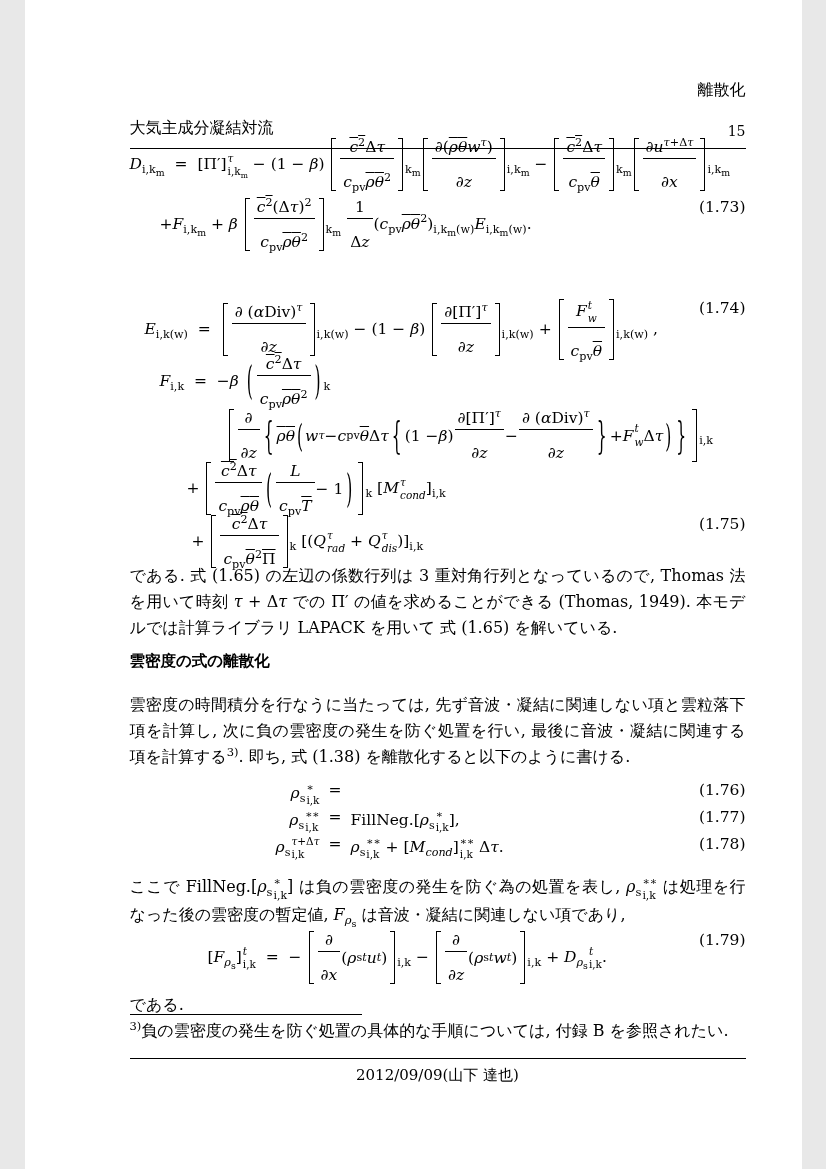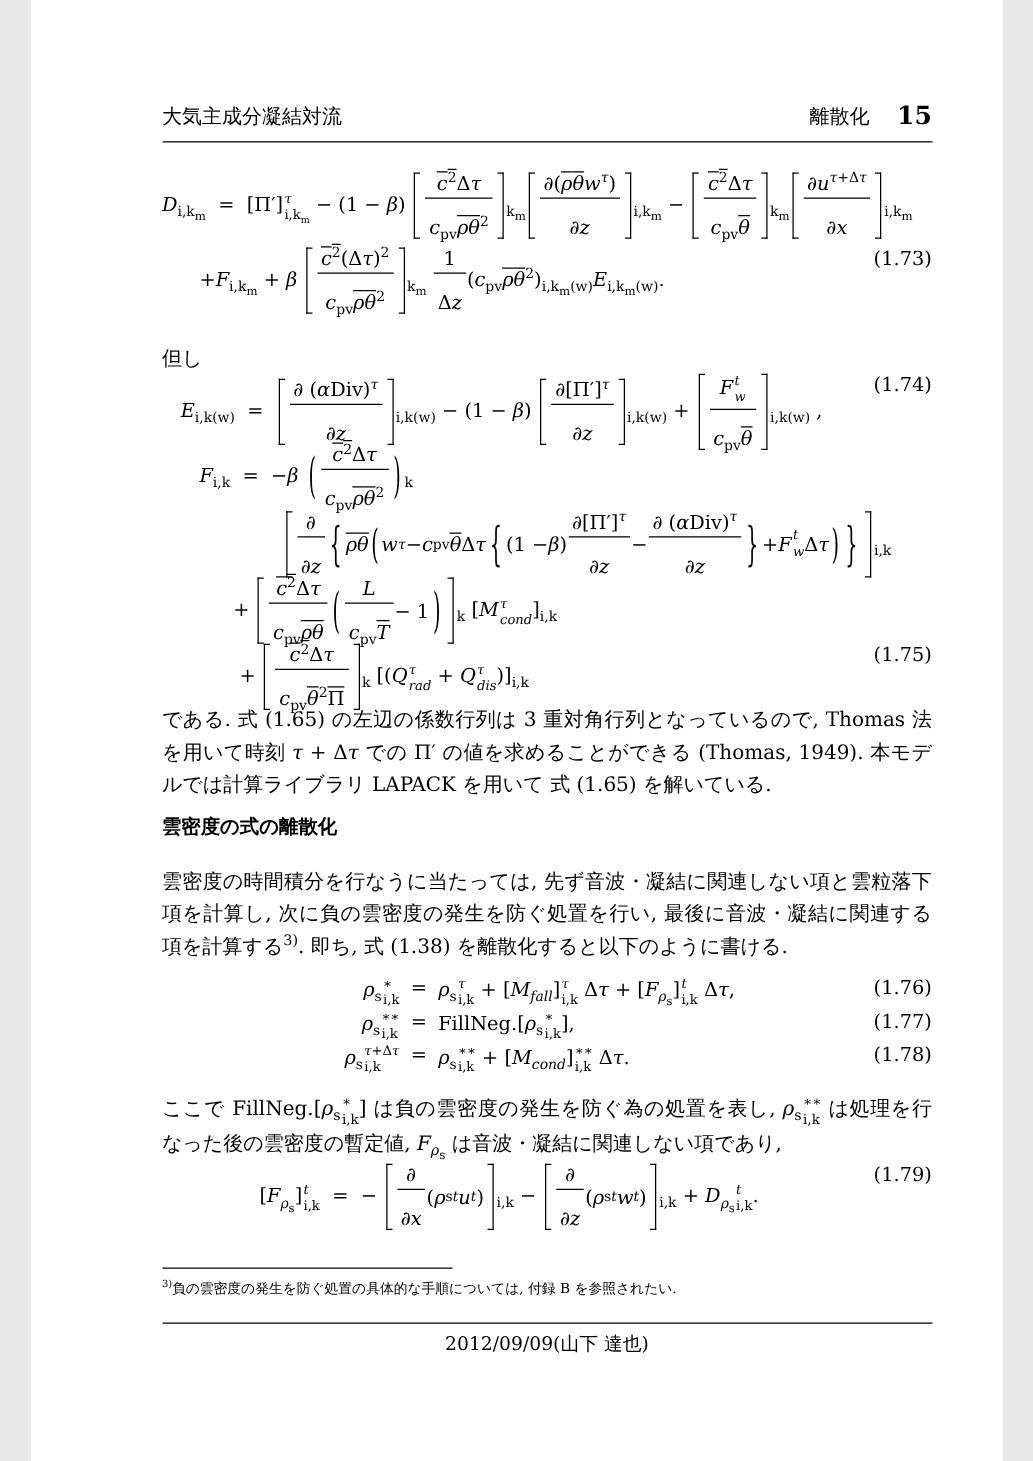--- a/index.html
+++ b/index.html
@@ -10,26 +10,26 @@
     overflow:hidden;
   }
   .blk { position:absolute; left:105px; width:616px; }
 
   
   .header {
     display:flex; justify-content:space-between; align-items:flex-end;
     font-family:"DejaVu Sans","Liberation Sans",sans-serif;
     font-size:16px; padding-bottom:9px; border-bottom:1.5px solid #000;
   }
-  .hright { display:flex; gap:22px; align-items:flex-end; }
-  .pagenum { font-family:"DejaVu Serif","Liberation Serif",serif; font-weight:bold; font-size:20px; }
+  .hright { display:flex; gap:22px; align-items:flex-end;flex-direction:column; }
+  .pagenum { font-family:"DejaVu Serif","Liberation Serif",serif; font-weight:normal; font-size:14px; }
 
   
   .para { font-size:16px; line-height:26px; text-align:justify; }
-  .small { font-size:11px; line-height:19px; }
+  .small { font-size:16px; line-height:19px; }
   .heading { font-family:"DejaVu Sans","Liberation Sans",sans-serif; font-weight:bold; font-size:15.5px; }
   .footer { font-size:15px; text-align:center; }
 
   
   .eqline { position:relative; display:flex; align-items:flex-start; font-size:15.5px; }
   .eqnum { position:absolute; right:0; font-style:normal; font-size:15.5px; }
   i { font-family:"DejaVu Serif","Liberation Serif",serif; }
   sub, sup { font-size:72%; line-height:0; }
   sub sub, sup sub { font-size:84%; }
   .f { display:inline-block; vertical-align:middle; text-align:center; padding:0 1px; }
@@ -100,21 +100,20 @@
             <span class="f">
               <span class="n"><span class="ov"><i>c</i><sup>2</sup></span>(Δ<i>τ</i>)<sup>2</sup></span>
               <span class="d"><i>c</i><sub>pv</sub><span class="ov"><i>ρ</i></span><span class="ov"><i>θ</i></span><sup>2</sup></span>
             </span>
             <span class="br"></span>
           </span><sub>k<sub>m</sub></sub> <span class="f"><span class="n">1</span><span class="d">Δ<i>z</i></span></span>(<i>c</i><sub>pv</sub><span class="ov"><i>ρ</i></span><span class="ov"><i>θ</i></span><sup>2</sup>)<sub>i,k<sub>m</sub>(w)</sub><i>E</i><sub>i,k<sub>m</sub>(w)</sub>.</span>
       <span class="eqnum">(1.73)</span>
     </div>
   </div>
 
-  <div class="blk para" style="top:274px">但し</div>
 
   <div class="blk" style="top:299px">
     <div class="eqline" style="min-height:54px; padding-left:15px">
       <span><i>E</i><sub>i,k(w)</sub>&nbsp;&nbsp;=&nbsp;&nbsp;<span class="bk">
             <span class="bl"></span>
             <span class="f">
               <span class="n">∂ (<i>α</i>Div)<sup><i>τ</i></sup></span>
               <span class="d">∂<i>z</i></span>
             </span>
             <span class="br"></span>
@@ -178,21 +177,20 @@
   <div class="blk para" style="top:563px">である. 式 (1.65) の左辺の係数行列は 3 重対角行列となっているので, Thomas 法を用いて時刻 <i>τ</i> + Δ<i>τ</i> での Π′ の値を求めることができる (Thomas, 1949). 本モデルでは計算ライブラリ LAPACK を用いて 式 (1.65) を解いている.</div>
 
   <div class="blk heading" style="top:651px">雲密度の式の離散化</div>
 
   <div class="blk para" style="top:692px">雲密度の時間積分を行なうに当たっては, 先ず音波・凝結に関連しない項と雲粒落下項を計算し, 次に負の雲密度の発生を防ぐ処置を行い, 最後に音波・凝結に関連する項を計算する<sup>3)</sup>. 即ち, 式 (1.38) を離散化すると以下のように書ける.</div>
 
   <div class="blk" style="top:781px">
     <div class="eqline" style="min-height:27px">
       <span class="lhs"><i>ρ</i><sub>s</sub><span class="su">∗<br>i,k</span></span>
         <span class="eqq">=</span>
-        <span><i>ρ</i><sub>s</sub><span class="su"><i>τ</i><br>i,k</span> + [<i>M</i><sub><i>fall</i></sub>]<span class="su"><i>τ</i><br>i,k</span> Δ<i>τ</i> + [<i>F</i><sub><i>ρ</i><sub>s</sub></sub>]<span class="su"><i>t</i><br>i,k</span> Δ<i>τ</i>,</span>
       <span class="eqnum">(1.76)</span>
     </div>
     <div class="eqline" style="min-height:27px">
       <span class="lhs"><i>ρ</i><sub>s</sub><span class="su">∗∗<br>i,k</span></span>
         <span class="eqq">=</span>
         <span>FillNeg.[<i>ρ</i><sub>s</sub><span class="su">∗<br>i,k</span>],</span>
       <span class="eqnum">(1.77)</span>
     </div>
     <div class="eqline" style="min-height:27px">
       <span class="lhs"><i>ρ</i><sub>s</sub><span class="su"><i>τ</i>+Δ<i>τ</i><br>i,k</span></span>
@@ -210,20 +208,21 @@
               <span class="n">∂</span>
               <span class="d">∂<i>x</i></span>
             </span>(<i>ρ</i><sub>s</sub><sup><i>t</i></sup><i>u</i><sup><i>t</i></sup>)<span class="br"></span></span><sub>i,k</sub> − <span class="bk"><span class="bl"></span><span class="f">
               <span class="n">∂</span>
               <span class="d">∂<i>z</i></span>
             </span>(<i>ρ</i><sub>s</sub><sup><i>t</i></sup><i>w</i><sup><i>t</i></sup>)<span class="br"></span></span><sub>i,k</sub> + <i>D</i><sub><i>ρ</i><sub>s</sub></sub><span class="su"><i>t</i><br>i,k</span>.</span>
       <span class="eqnum">(1.79)</span>
     </div>
   </div>
 
+  <div class="blk para" style="top:992px">である.</div>
 
   <div class="rule" style="top:1014px; width:232px"></div>
   <div class="blk small" style="top:1021px"><sup>3)</sup>負の雲密度の発生を防ぐ処置の具体的な手順については, 付録 B を参照されたい.</div>
 
   <div class="rule" style="top:1058px; width:616px"></div>
   <div class="blk footer" style="top:1066px">2012/09/09(山下 達也)</div>
 
 </div>
 
 </body></html>

